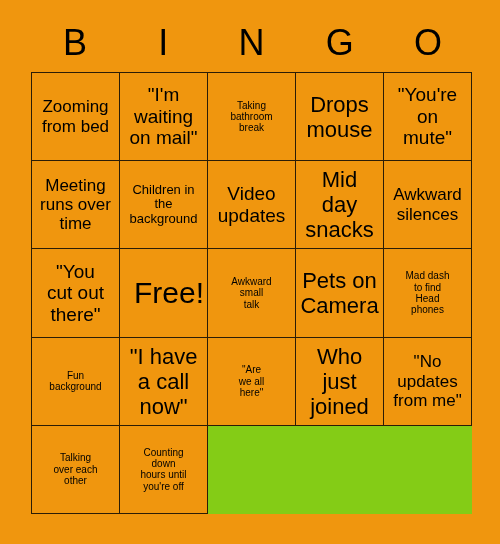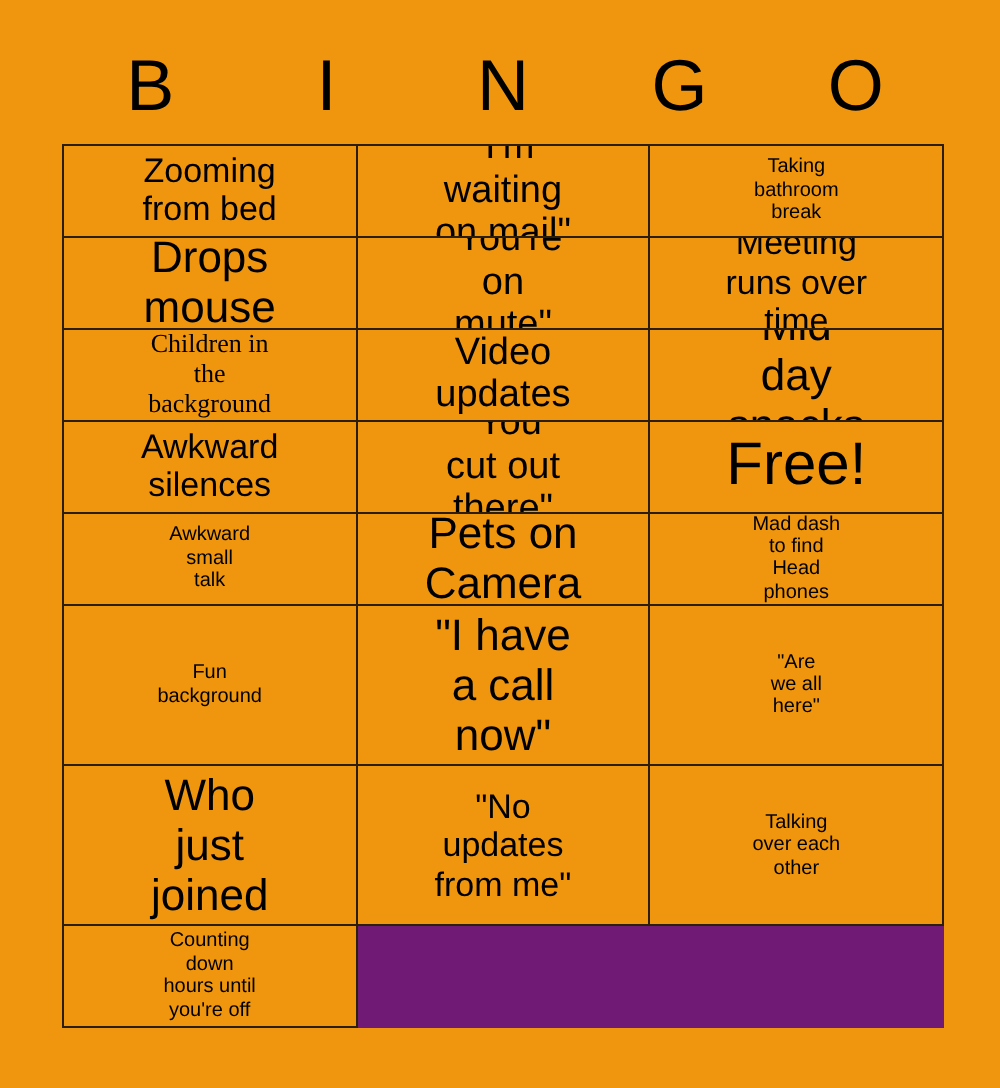--- a/index.html
+++ b/index.html
@@ -48,25 +48,25 @@
 
   
   #bingo-grid {
     position: absolute;
     left: 31px;
     top: 72px;
     width: 441px;
     height: 442px;
     box-sizing: border-box;
     display: grid;
-    grid-template-columns: repeat(3, 1fr);
+    grid-template-columns: repeat(5, 1fr);
     grid-template-rows: repeat(5, 1fr);
     border-top: 1px solid #2b1d06;
     border-left: 1px solid #2b1d06;
-    background: #701a75;
+    background: #84cc16;
   }
   .bingo-cell {
     box-sizing: border-box;
     border-right: 1px solid #2b1d06;
     border-bottom: 1px solid #2b1d06;
     background: #F0960E;
     display: flex;
     align-items: center;
     justify-content: center;
     text-align: center;
@@ -76,26 +76,26 @@
   .cell-text {
     display: block;
     width: 100%;
     color: #000000;
     line-height: 1.14;
     word-wrap: break-word;
     white-space: pre-line;
   }
 
   
-  .fs-xs  { font-size: 13px; font-family: Liberation Serif, serif; }
+  .fs-xs  { font-size: 13px; }
   .fs-s   { font-size: 10px; }
   .fs-m   { font-size: 17px; }
   .fs-l   { font-size: 19px; }
   .fs-xl  { font-size: 22px; }
-  .fs-free{ font-size: 30px; }
+  .fs-free{ font-size: 30px; text-align: right; }
 </style>
 </head>
 <body>
 
 <div id="bingo-card">
 
   <div id="bingo-header">
     <div class="header-letter">B</div>
     <div class="header-letter">I</div>
     <div class="header-letter">N</div>

